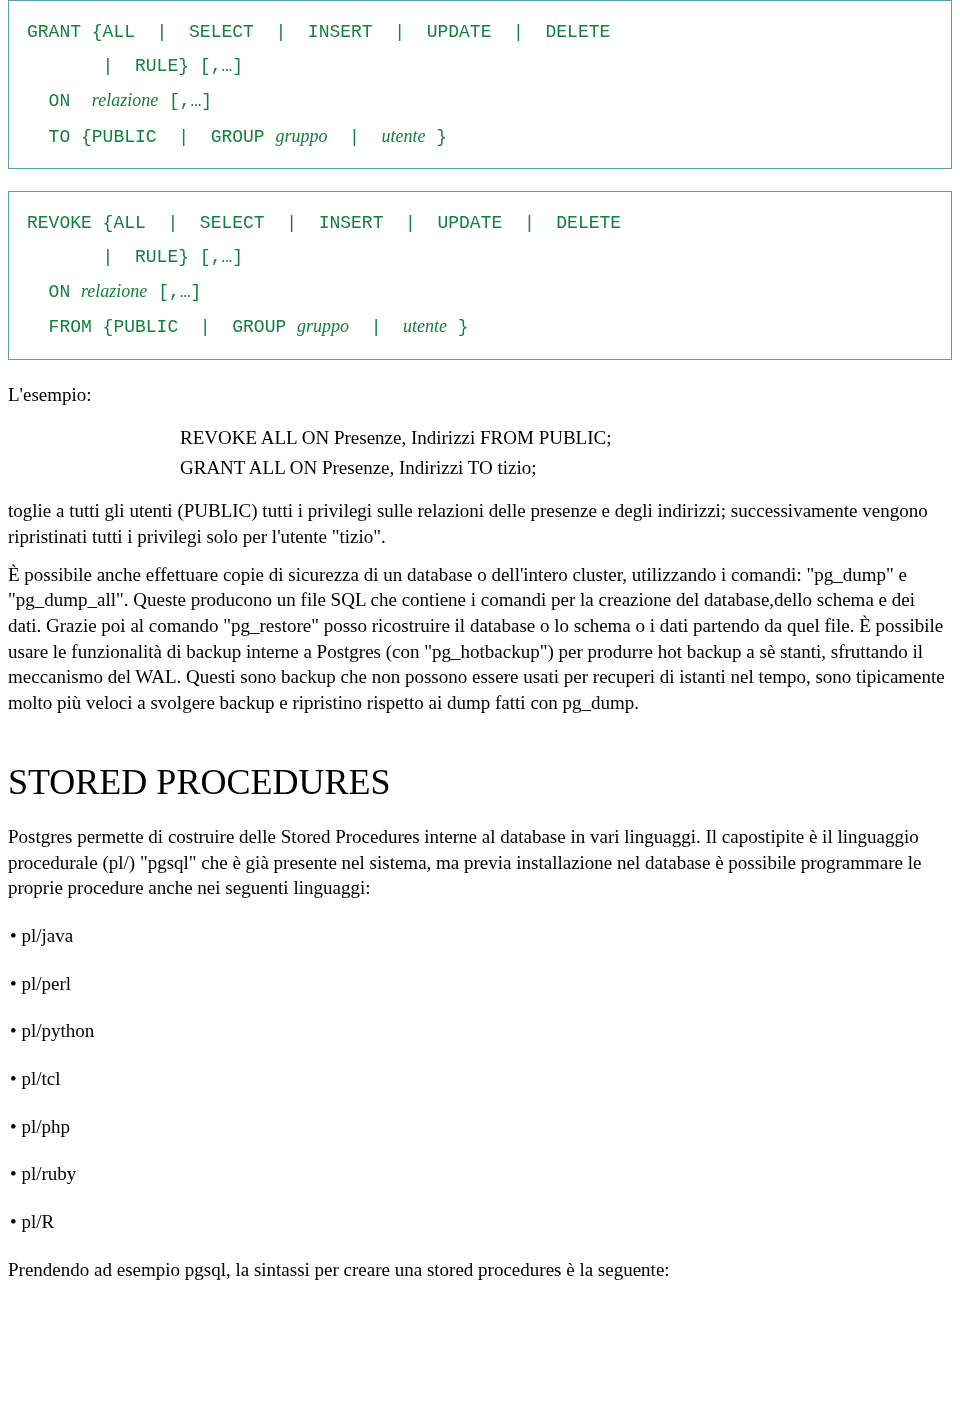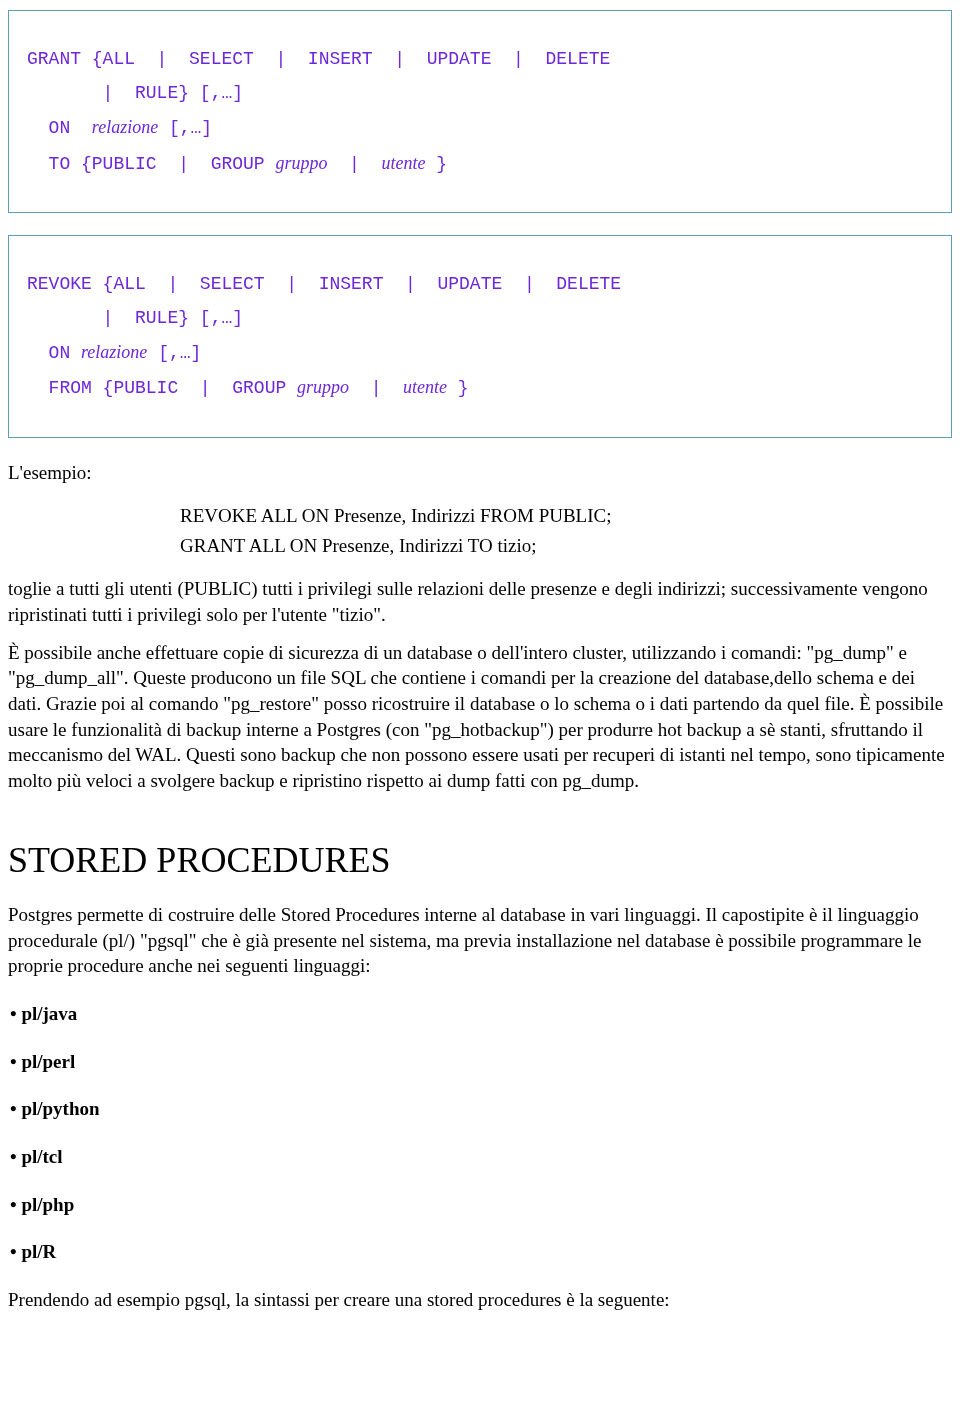--- a/index.html
+++ b/index.html
@@ -1,25 +1,25 @@
 <!DOCTYPE html>
 <html><head>
 <meta charset="utf-8">
 <style>
   html,body{margin:0;padding:0;background:#fff;color:#000;font-family:"Times New Roman",Times,serif;font-size:19px;line-height:1.35;}
   .page{width:960px;margin:0;padding:0 8px 16px 8px;box-sizing:border-box;}
-  .syntax-box{border:1px solid #5aa1ae;padding:31px 18px;margin:10px 0 22px 0;font-family:"Courier New",Courier,monospace;font-size:18px;line-height:1.9;color:#6d28d9;}
+  .syntax-box{border:1px solid #5aa1ae;padding:14px 18px;margin:0 0 22px 0;font-family:"Courier New",Courier,monospace;font-size:18px;line-height:1.9;color:#15803d;}
   .syntax-box .row{white-space:pre;}
   .em{font-style:italic;font-family:"Times New Roman",Times,serif;}
   .examples{padding:0 0 0 160px;margin:18px 0 18px 0;}
   .examples div{margin:4px 12px;}
   h2{font-size:36px;font-weight:normal;margin:42px 0 18px 0;font-family:"Times New Roman",Times,serif;}
   p{margin:12px 0;}
   ul.langs{list-style:none;padding:0;margin:0;}
-  ul.langs li{margin:22px 0 22px 2px;font-weight:bold;}
+  ul.langs li{margin:22px 0 22px 2px;}
   ul.langs li::before{content:"• ";}
 </style>
 </head>
 <body>
 <div class="page">
 
 <div class="syntax-box">
   <div class="row">GRANT {ALL  |  SELECT  |  INSERT  |  UPDATE  |  DELETE</div>
   <div class="row">       |  RULE} [,…]</div>
   <div class="row"><span>  ON  </span><span class="em">relazione</span><span> [,…]</span></div>
@@ -46,18 +46,19 @@
 <h2>STORED PROCEDURES</h2>
 
 <p>Postgres permette di costruire delle Stored Procedures interne al database in vari linguaggi. Il capostipite è il linguaggio procedurale (pl/) "pgsql" che è già presente nel sistema, ma previa installazione nel database è possibile programmare le proprie procedure anche nei seguenti linguaggi:</p>
 
 <ul class="langs">
   <li>pl/java</li>
   <li>pl/perl</li>
   <li>pl/python</li>
   <li>pl/tcl</li>
   <li>pl/php</li>
+  <li>pl/ruby</li>
   <li>pl/R</li>
 </ul>
 
 <p>Prendendo ad esempio pgsql, la sintassi per creare una stored procedures è la seguente:</p>
 
 </div>
 
 </body></html>

